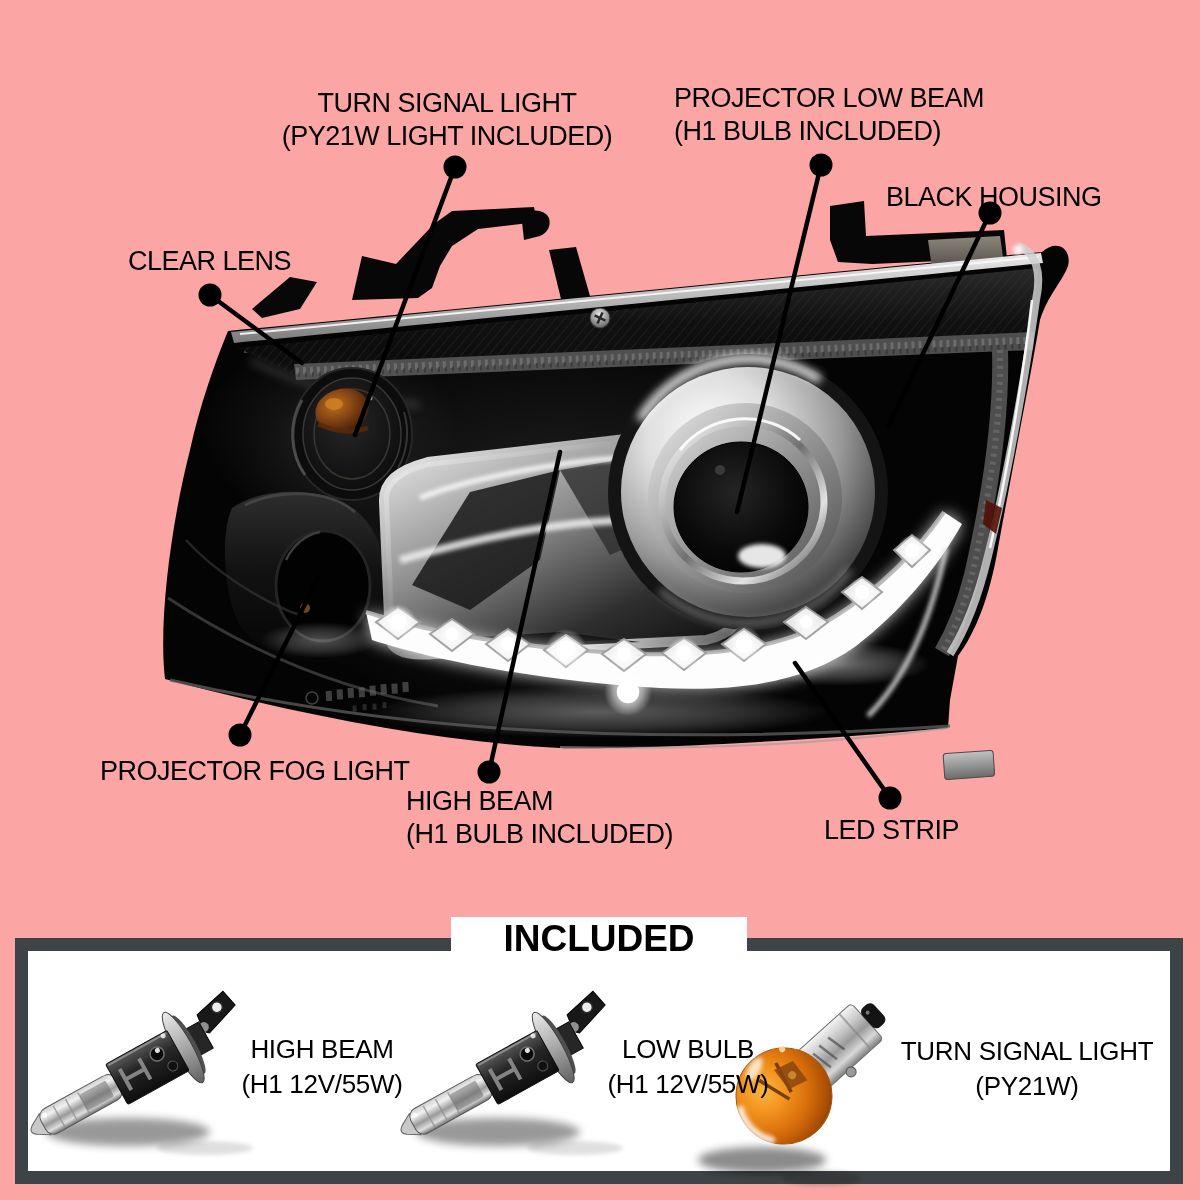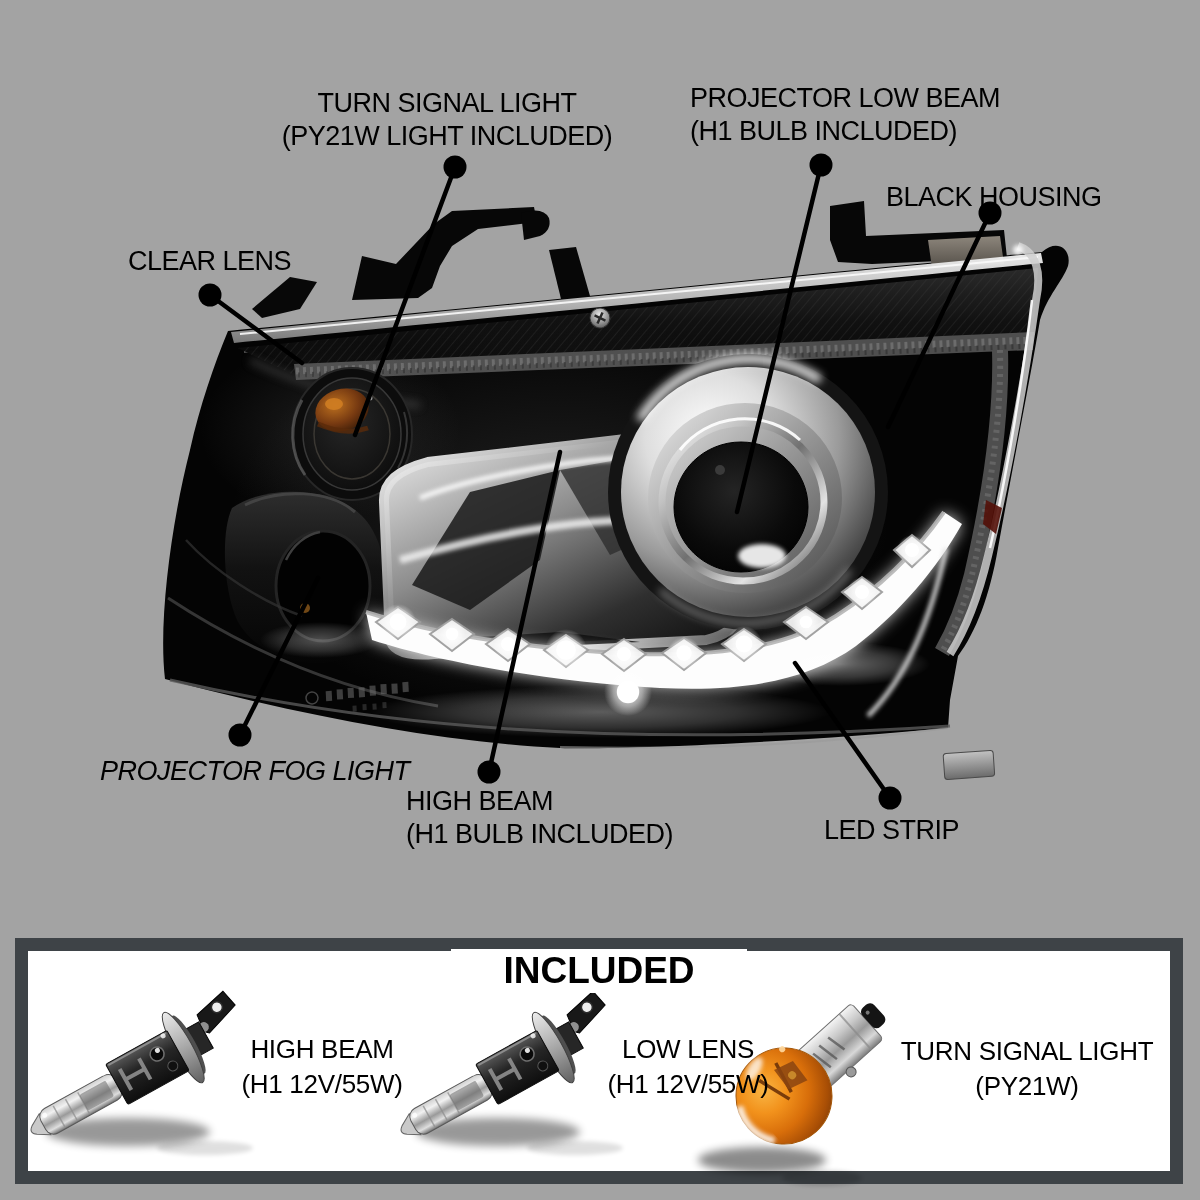--- a/index.html
+++ b/index.html
@@ -1,27 +1,27 @@
 <!DOCTYPE html>
 <html><head>
 <meta charset="utf-8">
 <style>
   html,body{margin:0;padding:0;background:#fff;}
-  .page{position:relative;width:1200px;height:1200px;background:#a3a3a3;overflow:hidden;
+  .page{position:relative;width:1200px;height:1200px;background:#fca5a5;overflow:hidden;
         font-family:"Liberation Sans",sans-serif;}
   .art{position:absolute;left:0;top:0;z-index:1;pointer-events:none;}
   .co{position:absolute;z-index:2;color:#000;font-size:27px;line-height:33px;
       letter-spacing:-0.5px;white-space:nowrap;}
   .co .l{display:block;}
   .center{text-align:center;}
   .frame{position:absolute;left:15px;top:938px;width:1168px;height:246px;z-index:0;
          box-sizing:border-box;border:13px solid #3e4347;background:#fff;}
   .inc-title{position:absolute;left:451px;top:917px;width:296px;height:44px;z-index:2;
              background:#fff;text-align:center;font-weight:bold;font-size:37px;
-             line-height:44px;color:#000;margin-top:32px;}
+             line-height:44px;color:#000;}
   .bulb-label{position:absolute;z-index:2;color:#000;font-size:26px;line-height:35px;
               letter-spacing:-0.3px;text-align:center;white-space:nowrap;}
   .bulb-label .l{display:block;}
 </style>
 </head>
 <body>
 
 <div class="page">
 
   <svg class="art" width="1200" height="1200" viewBox="0 0 1200 1200">
@@ -381,48 +381,48 @@
         <circle cx="30" cy="-36" r="3" fill="#ffd9a0" opacity=".9"></circle>
       </g>
     </g>
   </svg>
 
   <div class="co center" style="left:257px;top:87px;width:380px;">
     <span class="l">TURN SIGNAL LIGHT</span>
     <span class="l">(PY21W LIGHT INCLUDED)</span>
   </div>
 
-  <div class="co" style="left:674px;top:82px;margin-left:16px;">
+  <div class="co" style="left:674px;top:82px;">
     <span class="l">PROJECTOR LOW BEAM</span>
     <span class="l">(H1 BULB INCLUDED)</span>
   </div>
 
   <div class="co" style="left:886px;top:181px;">BLACK HOUSING</div>
 
   <div class="co" style="left:128px;top:245px;">CLEAR LENS</div>
 
-  <div class="co" style="left:100px;top:755px;font-style:italic;">PROJECTOR FOG LIGHT</div>
+  <div class="co" style="left:100px;top:755px;">PROJECTOR FOG LIGHT</div>
 
   <div class="co" style="left:406px;top:785px;">
     <span class="l">HIGH BEAM</span>
     <span class="l">(H1 BULB INCLUDED)</span>
   </div>
 
   <div class="co" style="left:824px;top:814px;">LED STRIP</div>
 
   <div class="frame"></div>
   <div class="inc-title">INCLUDED</div>
 
   <div class="bulb-label" style="left:232px;top:1032px;width:180px;">
     <span class="l">HIGH BEAM</span>
     <span class="l">(H1 12V/55W)</span>
   </div>
 
   <div class="bulb-label" style="left:598px;top:1032px;width:180px;">
-    <span class="l">LOW LENS</span>
+    <span class="l">LOW BULB</span>
     <span class="l">(H1 12V/55W)</span>
   </div>
 
   <div class="bulb-label" style="left:887px;top:1034px;width:280px;">
     <span class="l">TURN SIGNAL LIGHT</span>
     <span class="l">(PY21W)</span>
   </div>
 
 </div>
 

